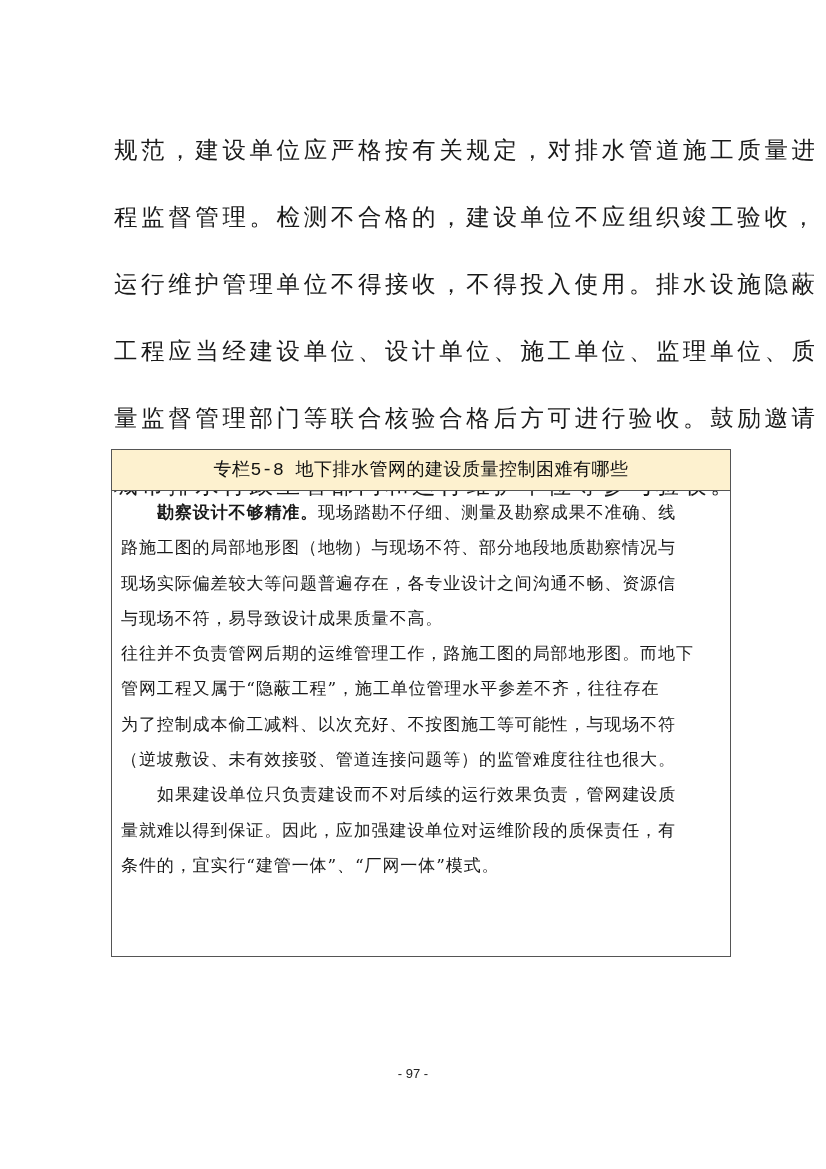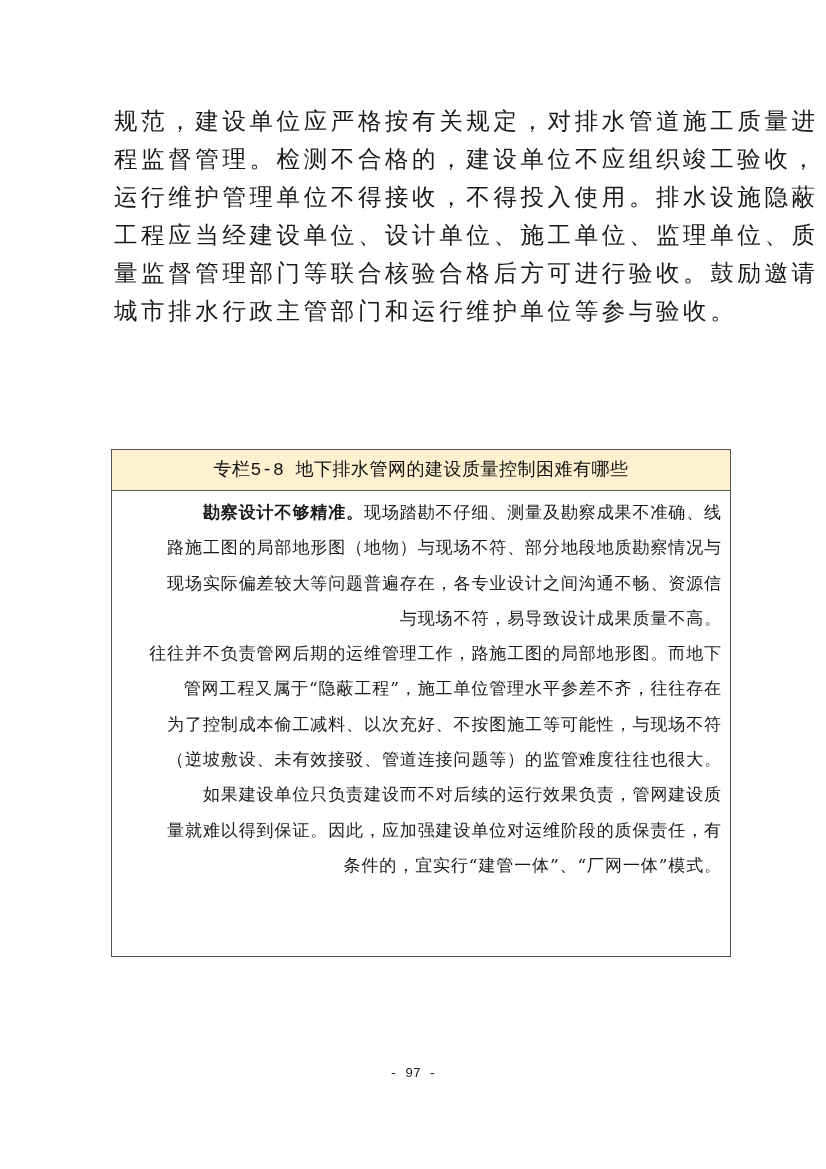--- a/index.html
+++ b/index.html
@@ -23,20 +23,21 @@
       font-size: 23.5px;
       line-height: 38px;
       letter-spacing: 3.6px;
       text-align: justify;
       text-align-last: left;
     }
     .main-text .line {
       display: block;
       white-space: nowrap;
       height: 38px;
+      margin-top: 29px;
     }
     .box {
       position: absolute;
       left: 111px;
       top: 449px;
       width: 620px;
       height: 508px;
       border: 1px solid #555555;
       box-sizing: border-box;
     }
@@ -54,35 +55,34 @@
     .box-body {
       padding: 4px 8px 0 9px;
       font-size: 17px;
       line-height: 35.3px;
       letter-spacing: 0.9px;
     }
     .box-body .bline {
       display: block;
       white-space: nowrap;
       height: 35.3px;
-      text-align: right;
     }
     .box-body .indent {
       padding-left: 36px;
     }
     .bold-lead {
       font-weight: bold;
     }
     .page-number {
       position: absolute;
       left: 0;
       width: 826px;
       top: 1066px;
       text-align: center;
-      font-family: Liberation Mono, monospace;
+      font-family: Liberation Sans, sans-serif;
       font-size: 13px;
       color: #222222;
     }
   </style>
 </head>
 <body>
 
 <div class="main-text">
   <span class="line">规范，建设单位应严格按有关规定，对排水管道施工质量进</span>
   <span class="line">程监督管理。检测不合格的，建设单位不应组织竣工验收，</span>

